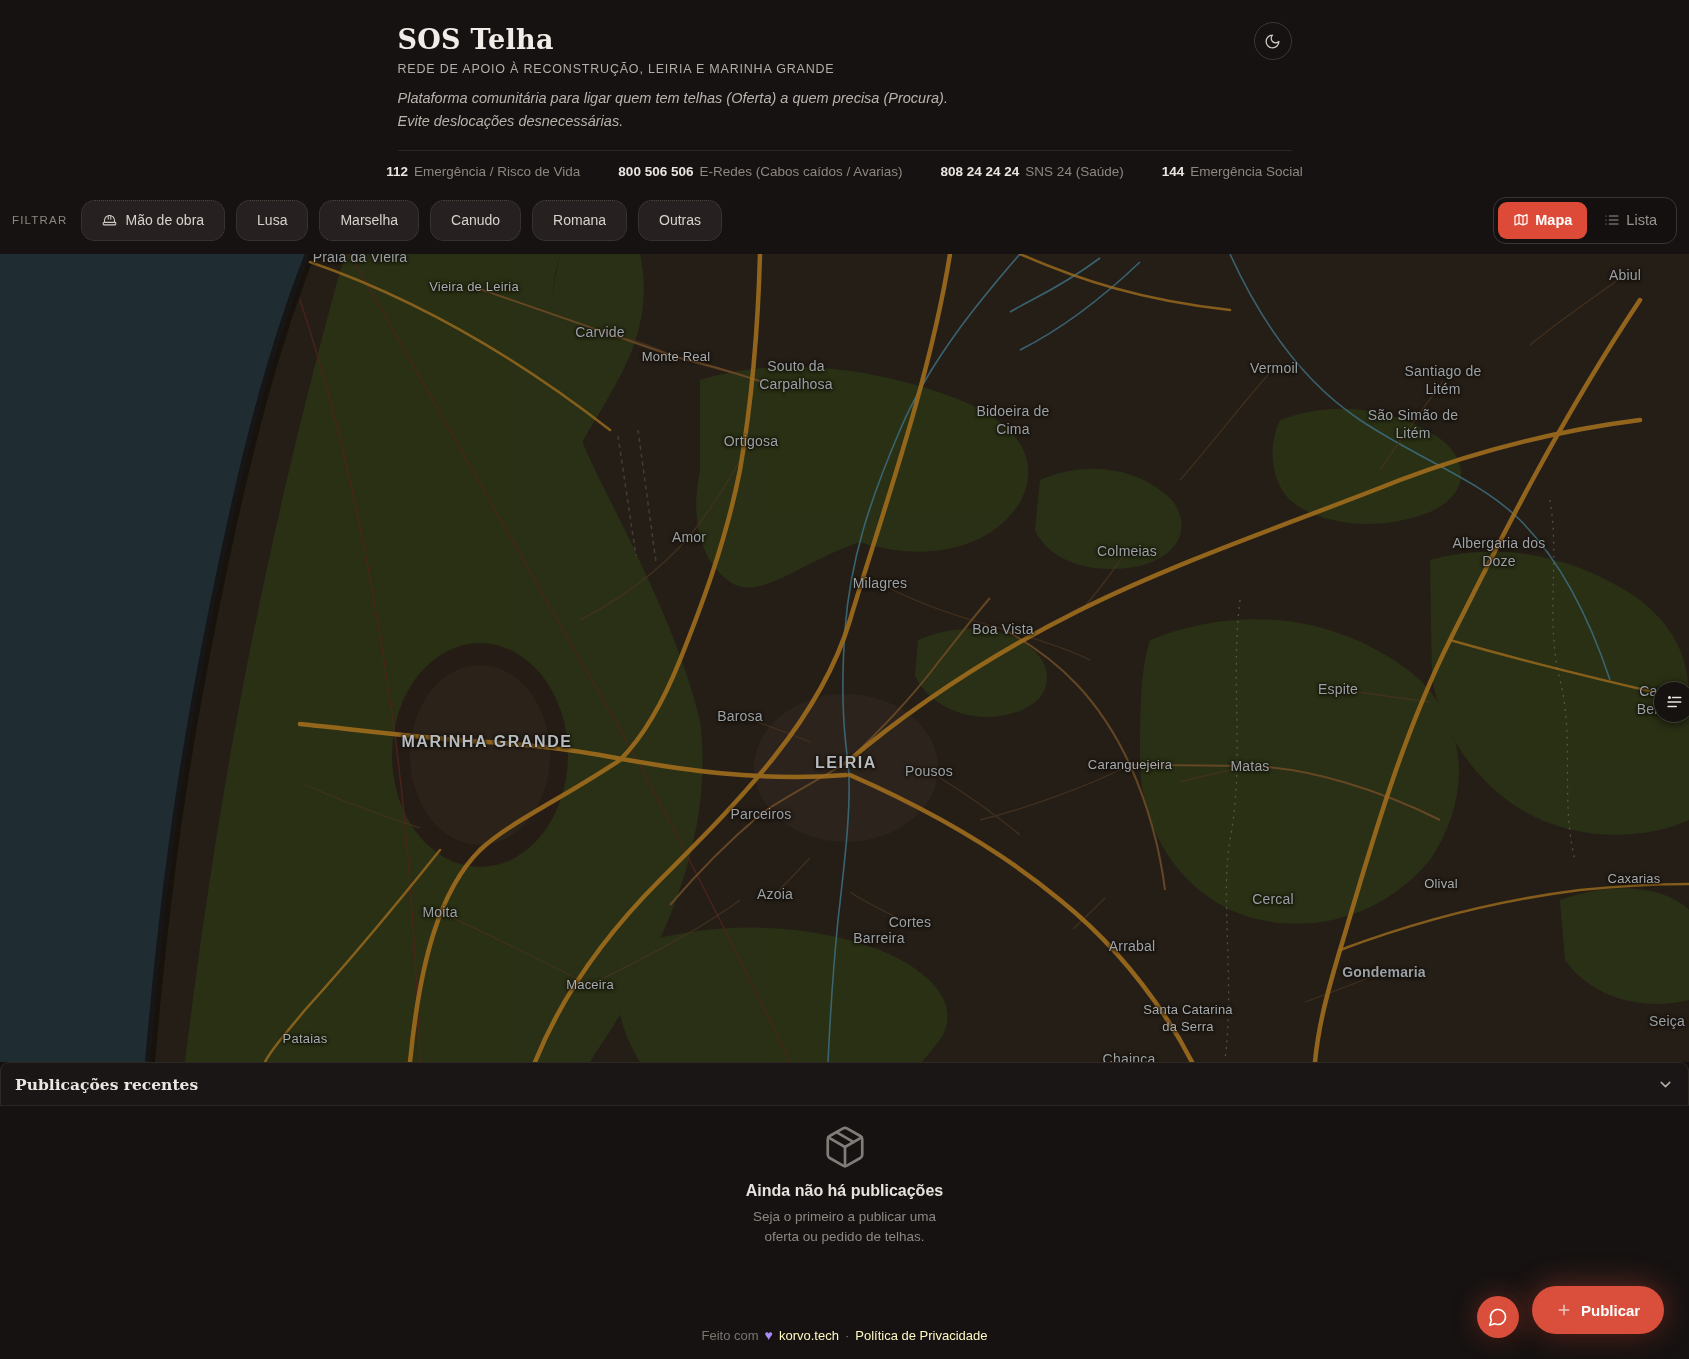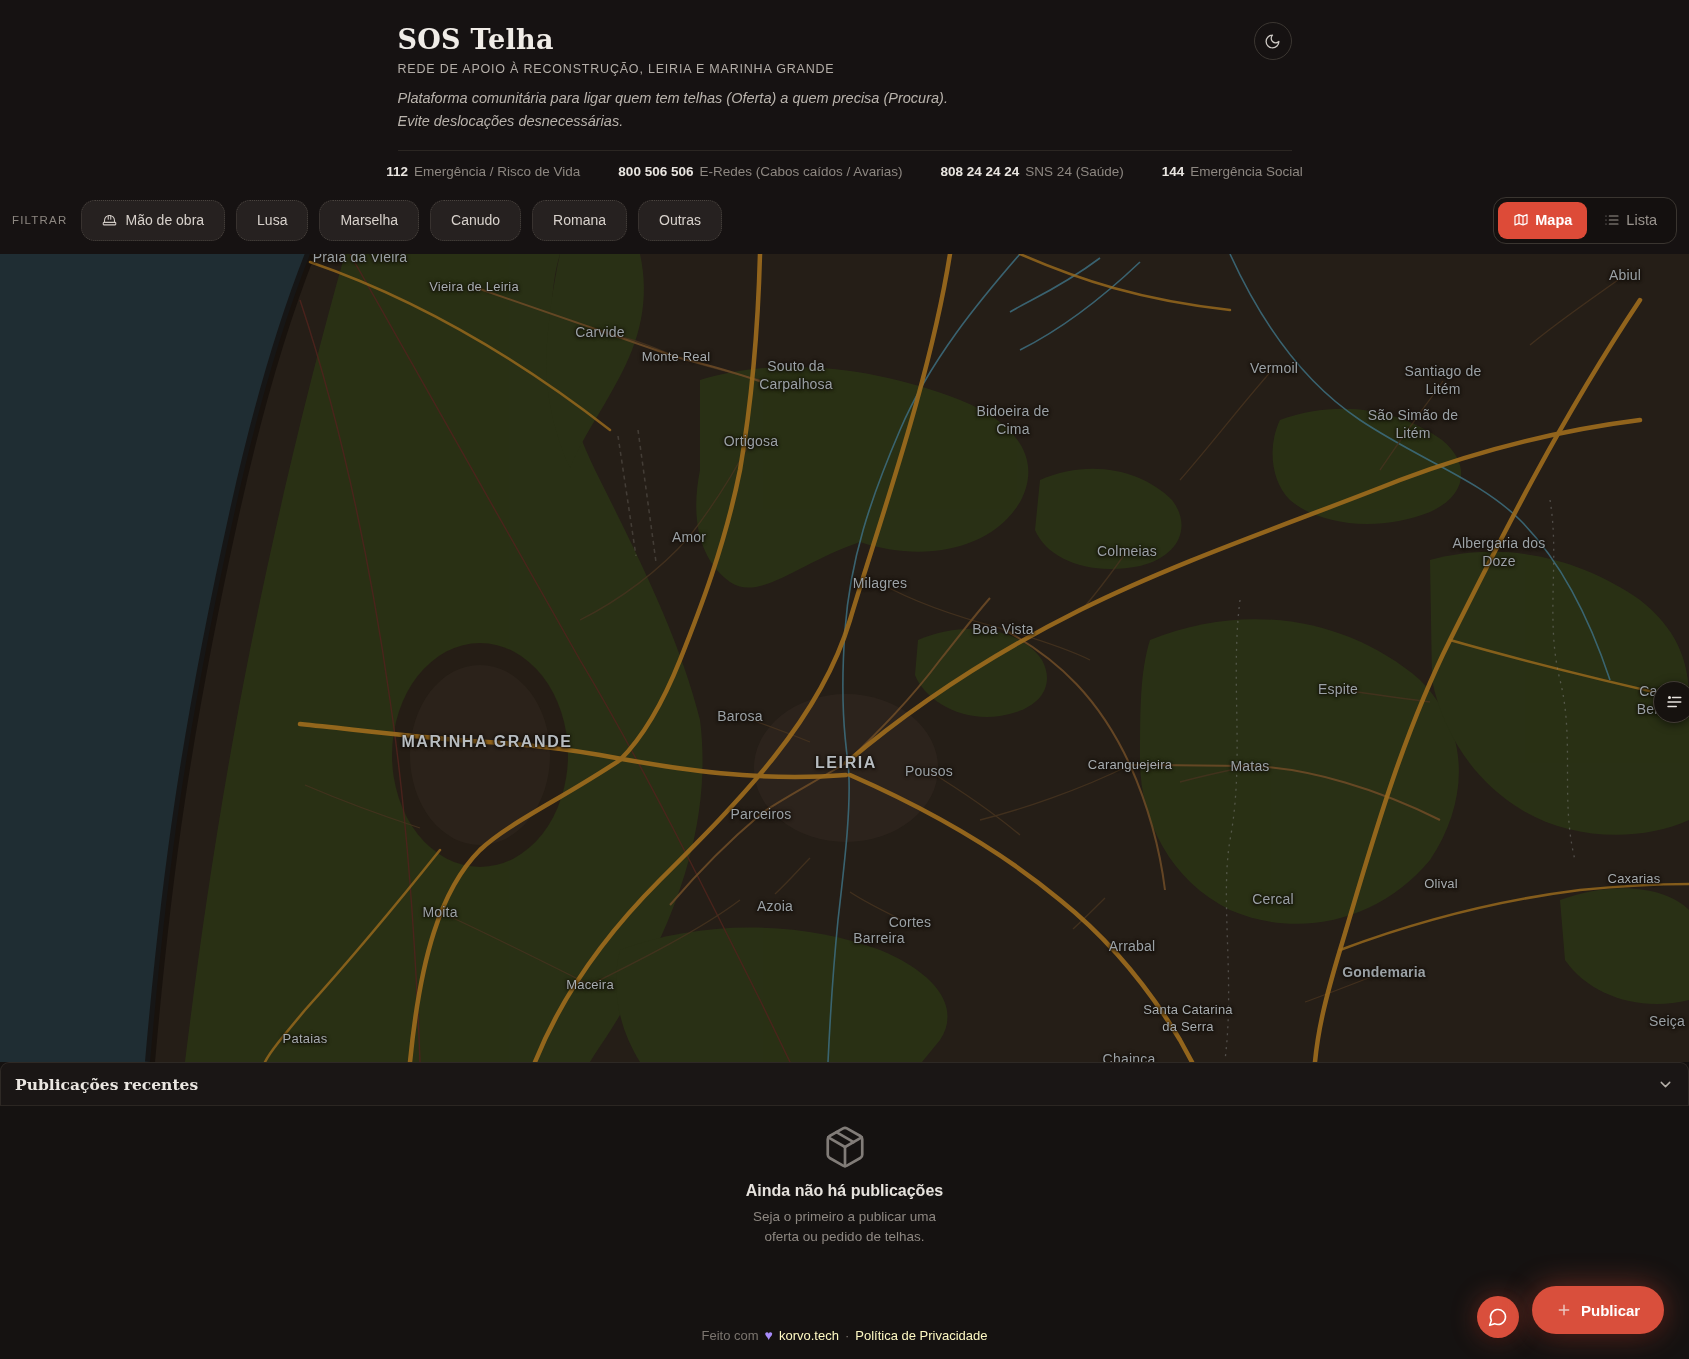--- a/index.html
+++ b/index.html
@@ -288,21 +288,21 @@
         <div class="map-label town" style="left: 1003px; top: 375px;">Boa Vista</div>
         <div class="map-label town" style="left: 1338px; top: 435px;">Espite</div>
         <div class="map-label town" style="left: 1652px; top: 446px;">Cas<br>Bern</div>
         <div class="map-label town" style="left: 740px; top: 462px;">Barosa</div>
         <div class="map-label city" style="left: 487px; top: 488px;">MARINHA GRANDE</div>
         <div class="map-label city" style="left: 846px; top: 509px;">LEIRIA</div>
         <div class="map-label town" style="left: 929px; top: 517px;">Pousos</div>
         <div class="map-label town-lg" style="left: 1130px; top: 511px;">Caranguejeira</div>
         <div class="map-label town" style="left: 1250px; top: 512px;">Matas</div>
         <div class="map-label town" style="left: 761px; top: 560px;">Parceiros</div>
-        <div class="map-label town" style="left: 775px; top: 640px; margin-top: 12px;">Azoia</div>
+        <div class="map-label town" style="left: 775px; top: 640px;">Azoia</div>
         <div class="map-label town" style="left: 1273px; top: 645px;">Cercal</div>
         <div class="map-label town-lg" style="left: 1441px; top: 630px;">Olival</div>
         <div class="map-label town-lg" style="left: 1634px; top: 625px;">Caxarias</div>
         <div class="map-label town" style="left: 440px; top: 658px;">Moita</div>
         <div class="map-label town" style="left: 910px; top: 668px;">Cortes</div>
         <div class="map-label town" style="left: 879px; top: 684px;">Barreira</div>
         <div class="map-label town" style="left: 1132px; top: 675px; margin-top: 17px;">Arrabal</div>
         <div class="map-label town-lg" style="left: 1188px; top: 765px;">Santa Catarina<br>da Serra</div>
         <div class="map-label town" style="left: 1384px; top: 718px; font-weight: bold;">Gondemaria</div>
         <div class="map-label town-lg" style="left: 590px; top: 731px;">Maceira</div>

